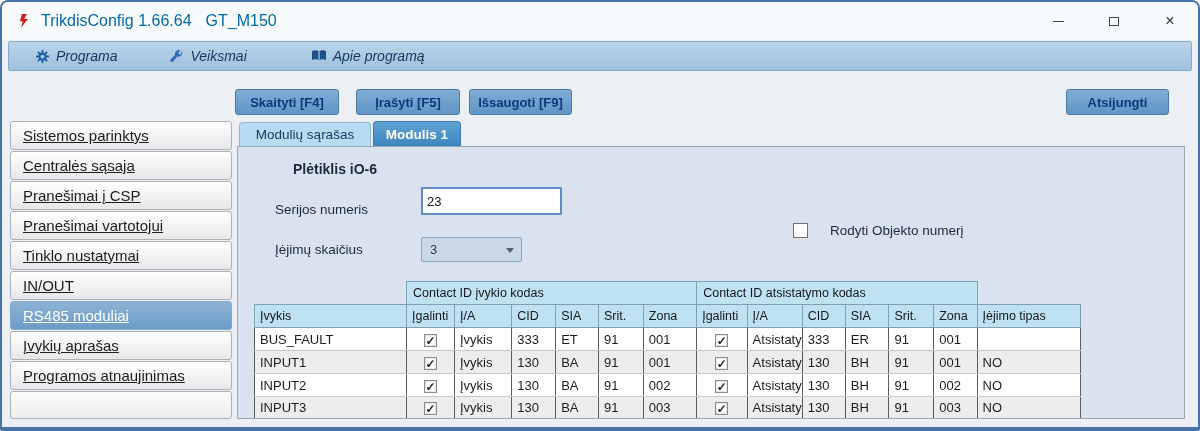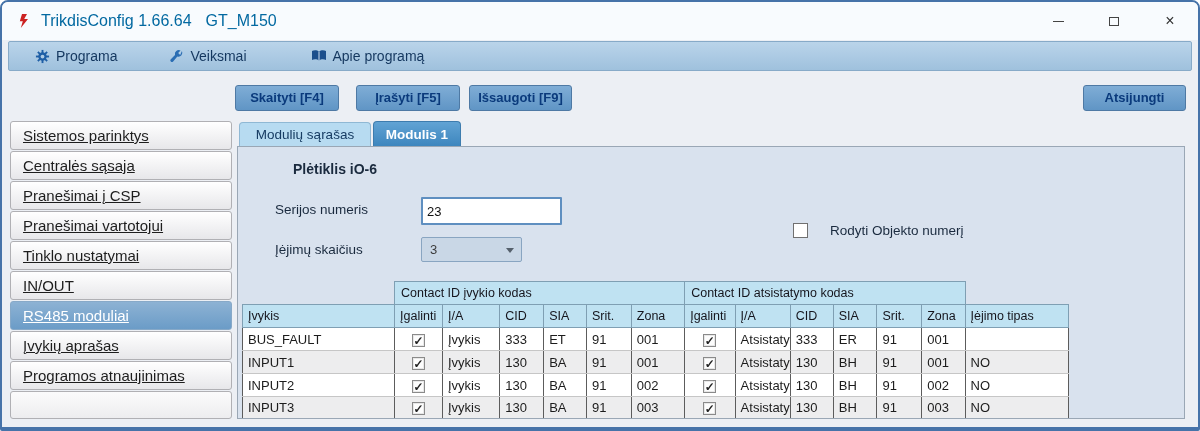--- a/index.html
+++ b/index.html
@@ -28,29 +28,29 @@
   .glyph-max { width:10px; height:9px; border:1.5px solid #444; display:block; }
   .glyph-close { font-size:16px; line-height:1; color:#333; }
 
   
   .menubar {
     margin:1px 6px 0 6px; height:30px; flex:0 0 auto;
     background:linear-gradient(#bad4ea,#9fc1dd);
     border:1px solid #87aac8; border-radius:2px;
     display:flex; align-items:center; padding-left:26px;
   }
-  .menu-item { display:flex; align-items:center; gap:6px; font-size:14px; color:#14375f; cursor:default; }
+  .menu-item { display:flex; align-items:center; gap:6px; font-size:14px; color:#14375f; cursor:default;font-style:italic; }
   .menu-item + .menu-item { margin-left:52px; }
   .menu-item.wide { margin-left:64px; }
   .menu-item svg { display:block; }
 
   
   .toolbar {
     height:44px; flex:0 0 auto; background:#eceff4;
-    display:flex; align-items:center; padding:9px 12px 0 233px;
+    display:flex; align-items:flex-end; padding:9px 29px 0 233px;
   }
   .tbtn {
     height:26px; border:1px solid #4e79a4; border-radius:3px;
     background:linear-gradient(#7fadd6,#6095c5);
     color:#0a3a7c; font-weight:bold; font-size:13px;
     font-family:"Liberation Sans", sans-serif;
     display:flex; align-items:center; justify-content:center; cursor:default;
   }
   .tbtn-read { width:104px; }
   .tbtn-write { width:104px; margin-left:17px; }
@@ -88,39 +88,39 @@
   }
 
   .panel {
     flex:1; background:#d9e2ee; border:1px solid #9aa7b5; position:relative; overflow:hidden;
   }
   .panel-heading { position:absolute; top:14px; left:55px; font-size:14px; font-weight:bold; color:#1a2a3e; }
   .field-label { position:absolute; font-size:13.5px; color:#1a2a3e; }
   .lbl-serial { top:55px; left:37px; }
   .lbl-inputs { top:95px; left:37px; }
   .serial-input {
-    position:absolute; top:50px; left:183px; width:141px; height:23px;
+    position:absolute; top:40px; left:183px; width:141px; height:23px;
     border:2px solid #5f8fc0; border-radius:1px; background:#fff;
     font-family:"Liberation Sans", sans-serif; font-size:13px; color:#111; padding:12px 4px;
   }
   .inputs-select {
     position:absolute; top:90px; left:183px; width:101px; height:25px;
     border:1px solid #89a5c1; border-radius:2px; background:#c9d7e6;
     display:flex; align-items:center; padding-left:8px; font-size:13px; color:#3c3c3c; cursor:default;
   }
   .select-arrow {
     position:absolute; right:7px; top:10px; width:0; height:0;
     border-left:4px solid transparent; border-right:4px solid transparent; border-top:5px solid #55606c;
   }
   .obj-check { position:absolute; top:76px; left:555px; display:flex; align-items:center; gap:22px; }
   .checkbox-lg { width:15px; height:15px; background:#fff; border:1px solid #707070; }
   .obj-check .field-label2 { font-size:13.5px; color:#1a2a3e; }
 
   
-  .tbl-wrap { position:absolute; top:134px; left:4px; width:827px; overflow:hidden; }
+  .tbl-wrap { position:absolute; top:134px; left:16px; width:827px; overflow:hidden; }
   table { border-collapse:collapse; table-layout:fixed; }
   .grp-cell {
     height:23px; background:#bfe2f2; border:1px solid #7f9fb3;
     font-size:12.5px; font-weight:normal; color:#15151d; text-align:left; padding:0 0 0 6px;
     white-space:nowrap; overflow:hidden;
   }
   .grp-empty { background:transparent; border:none; }
   th.col-h {
     height:23px; background:#bfe2f2; border:1px solid #7f9fb3;
     font-size:12.5px; font-weight:normal; color:#15151d; text-align:left; padding:0 0 0 5px;

